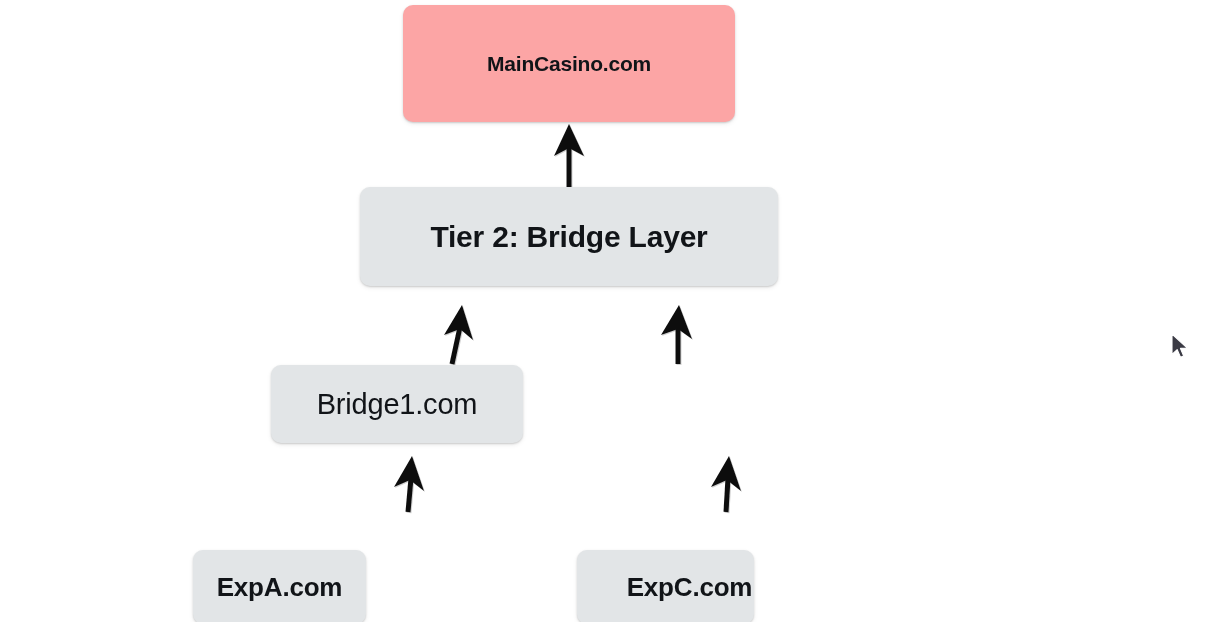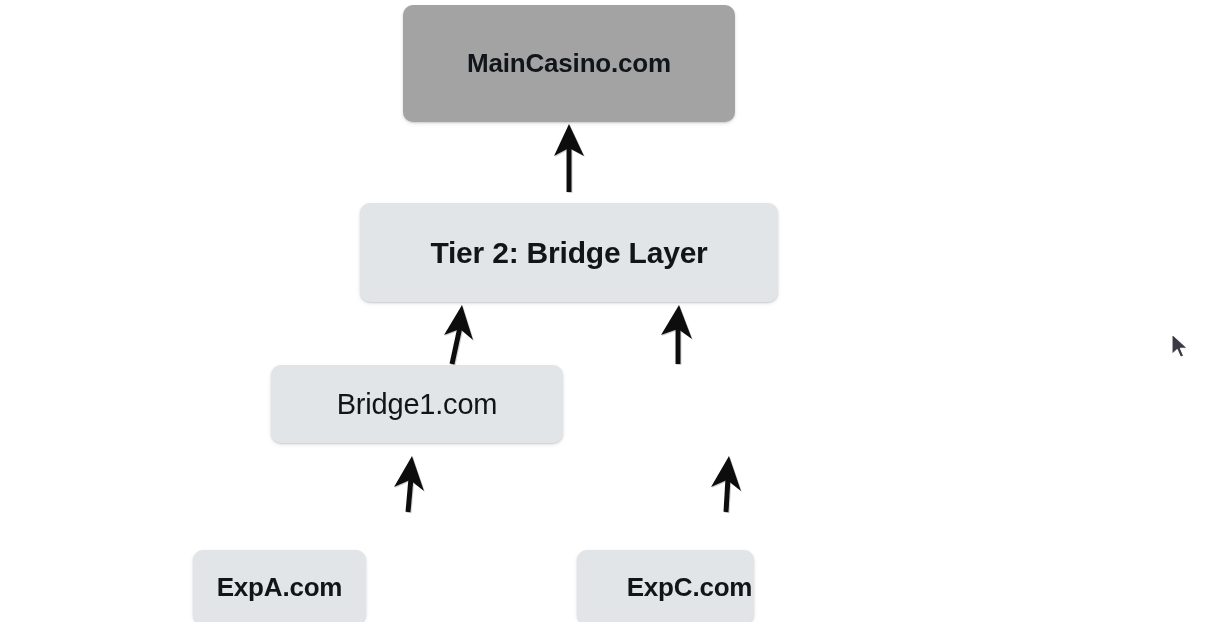--- a/index.html
+++ b/index.html
@@ -27,22 +27,22 @@
     align-items: center;
     justify-content: center;
     border-radius: 10px;
     color: #111418;
     letter-spacing: -0.2px;
     white-space: nowrap;
     box-shadow: 0 1px 2px rgba(0,0,0,0.16), 0 2px 5px rgba(0,0,0,0.07);
     user-select: none;
   }
   .node-main {
-    background: #a3a3a3;
-    font-size: 26px;
+    background: #fca5a5;
+    font-size: 21px;
     font-weight: 700;
     align-items: center;
   }
   .node-tier {
     background: #e2e5e7;
     font-size: 30px;
     font-weight: 700;
   }
   .node-bridge {
     background: #e2e5e7;
@@ -106,25 +106,25 @@
     <g filter="url(#edgeshadow)">
       <line x1="726" y1="512" x2="728" y2="478" stroke="#111111" stroke-width="5" stroke-linecap="butt"></line>
       <polygon points="729,456 711,487 727,480 741,491" fill="#111111"></polygon>
     </g>
   </svg>
 
   <div class="node node-main" style="left:403px; top:5px; width:332px; height:117px;">
     <span>MainCasino.com</span>
   </div>
 
-  <div class="node node-tier" style="left:360px; top:203px; width:418px; height:99px;">
+  <div class="node node-tier" style="left:360px; top:187px; width:418px; height:99px;">
     <span>Tier 2: Bridge Layer</span>
   </div>
 
-  <div class="node node-bridge" style="left:271px; top:365px; width:292px; height:78px;">
+  <div class="node node-bridge" style="left:271px; top:365px; width:252px; height:78px;">
     <span>Bridge1.com</span>
   </div>
 
 
   <div class="node node-exp" style="left:193px; top:513px; width:173px; height:74px;">
     <span>ExpA.com</span>
   </div>
 
 
   <div class="node node-exp" style="left:577px; top:513px; width:177px; height:74px;padding-left:48px;">

